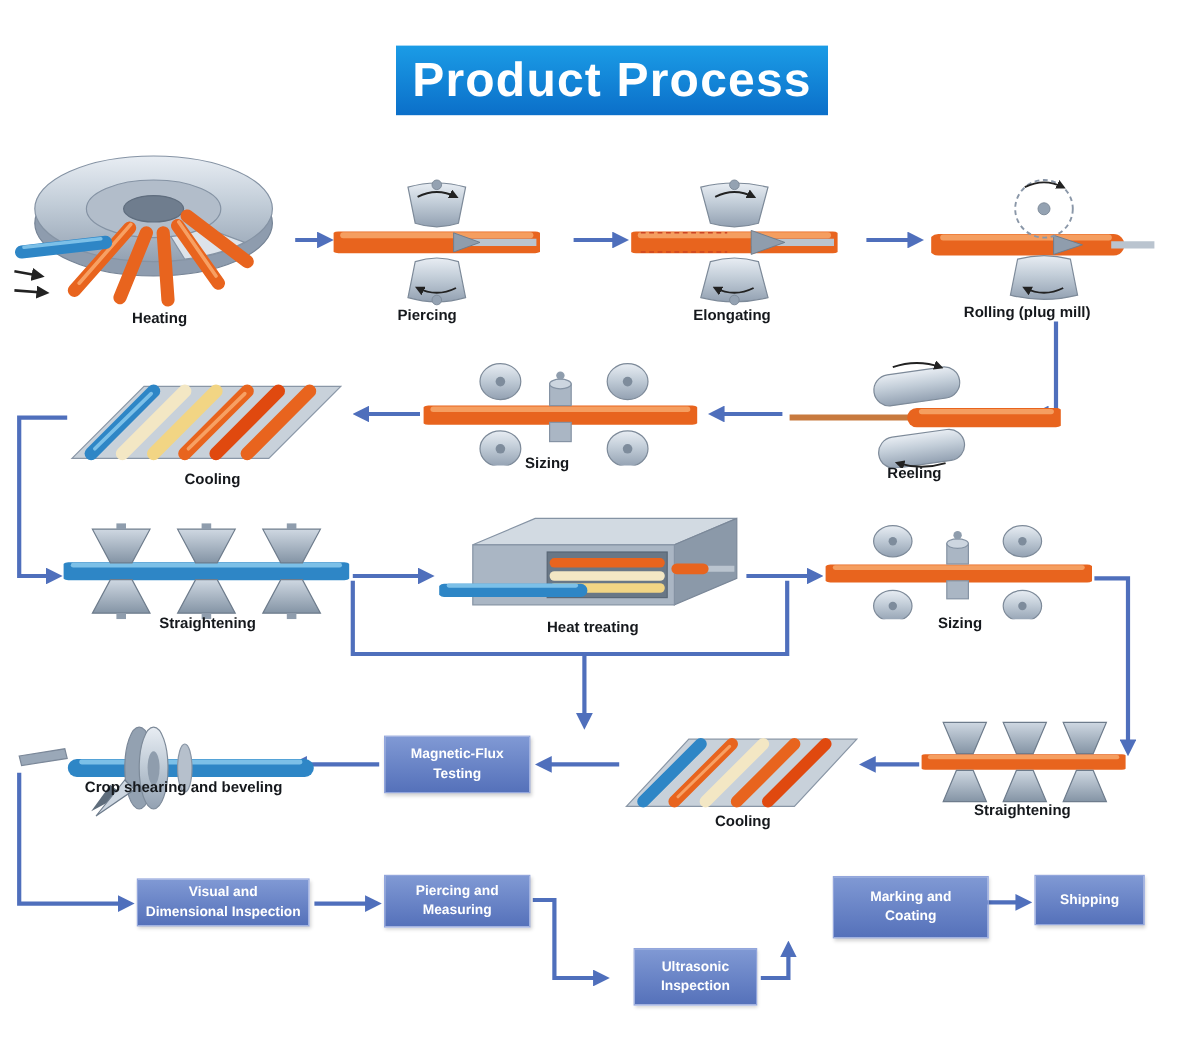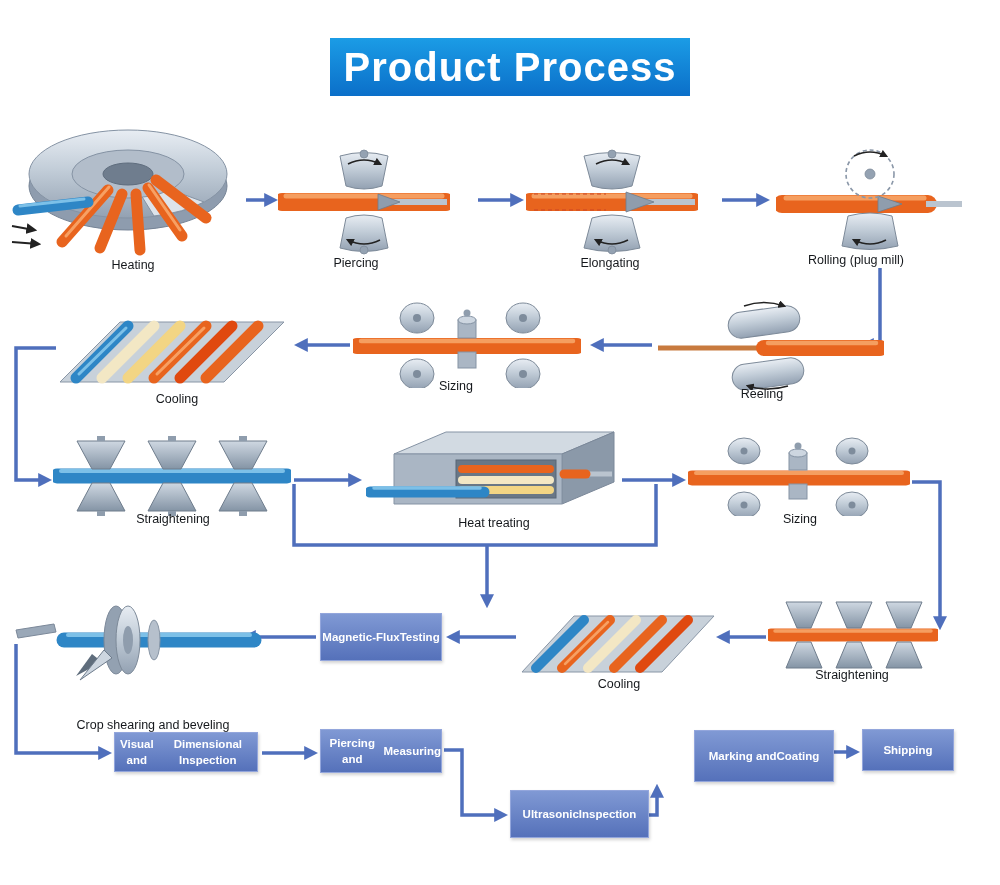--- a/index.html
+++ b/index.html
@@ -7,29 +7,29 @@
   #canvas { position:relative; width:1000px; height:885px; background:#ffffff; overflow:hidden; }
 
   .banner { position:absolute; left:330px; top:38px; width:360px; height:58px;
             background:linear-gradient(180deg,#1b9ce6,#0b6fc9);
             display:flex; align-items:center; justify-content:center; }
   .banner span { color:#ffffff; font-size:40px; font-weight:bold; letter-spacing:1px; white-space:nowrap; }
 
   .illus { position:absolute; z-index:2; }
   .conn  { position:absolute; left:0; top:0; z-index:1; pointer-events:none; }
 
-  .lbl { position:absolute; z-index:3; font-size:12.5px; font-weight:normal; color:#15181c;
+  .lbl { position:absolute; z-index:3; font-size:12.5px; font-weight:bold; color:#15181c;
          text-align:center; white-space:nowrap; }
 
   .pbox { position:absolute; z-index:3;
           background:linear-gradient(180deg,#8099d4,#5571ba);
           border:1px solid #93a6dc;
           box-shadow:1px 2px 3px rgba(0,0,0,0.18);
           color:#ffffff; font-weight:bold; font-size:11.5px; line-height:1.4;
-          display:flex; flex-direction:row; align-items:center; justify-content:center; text-align:center; }
+          display:flex; flex-direction:column; align-items:center; justify-content:center; text-align:center; }
 </style>
 </head>
 <body>
 
 <div id="canvas">
 
   <svg width="0" height="0" style="position:absolute" aria-hidden="true">
     <defs>
       <linearGradient id="gSteel" x1="0" y1="0" x2="0" y2="1">
         <stop offset="0" stop-color="#e8edf3"></stop>
@@ -288,38 +288,38 @@
     <polygon points="4,36 42,30 44,38 6,44" fill="#9aa8b8" stroke="#7b8899"></polygon>
     <line x1="52" y1="46" x2="242" y2="46" stroke="#2e86c6" stroke-width="15" stroke-linecap="round"></line>
     <line x1="56" y1="41" x2="238" y2="41" stroke="#7cc0e8" stroke-width="4" stroke-linecap="round"></line>
     <ellipse cx="104" cy="46" rx="12" ry="34" fill="#93a1b1" stroke="#7b8899"></ellipse>
     <ellipse cx="116" cy="46" rx="12" ry="34" fill="url(#gSteel)" stroke="#7d8a99"></ellipse>
     <ellipse cx="116" cy="46" rx="5" ry="14" fill="#8f9dad"></ellipse>
     <ellipse cx="142" cy="46" rx="6" ry="20" fill="#b6c0cc" stroke="#8996a6"></ellipse>
     <polygon points="80,60 64,82 90,68" fill="#5f6d7c"></polygon>
     <polygon points="92,56 68,86 100,64" fill="#cdd6e0" stroke="#6e7c8c"></polygon>
   </svg>
-  <div class="lbl" style="left:43px;top:718px;width:220px">Crop shearing and beveling</div>
+  <div class="lbl" style="left:43px;top:649px;width:220px">Crop shearing and beveling</div>
 
   <div class="pbox" style="left:114px;top:732px;width:144px;height:40px">
     <span>Visual and</span>
     <span>Dimensional Inspection</span>
   </div>
 
   <div class="pbox" style="left:320px;top:729px;width:122px;height:44px">
     <span>Piercing and</span>
     <span>Measuring</span>
   </div>
 
-  <div class="pbox" style="left:510px;top:790px;width:139px;height:48px">
+  <div class="pbox" style="left:528px;top:790px;width:103px;height:48px">
     <span>Ultrasonic</span>
     <span>Inspection</span>
   </div>
 
-  <div class="pbox" style="left:694px;top:730px;width:140px;height:52px">
+  <div class="pbox" style="left:694px;top:730px;width:130px;height:52px">
     <span>Marking and</span>
     <span>Coating</span>
   </div>
 
   <div class="pbox" style="left:862px;top:729px;width:92px;height:42px">
     <span>Shipping</span>
   </div>
 
 </div>
 

